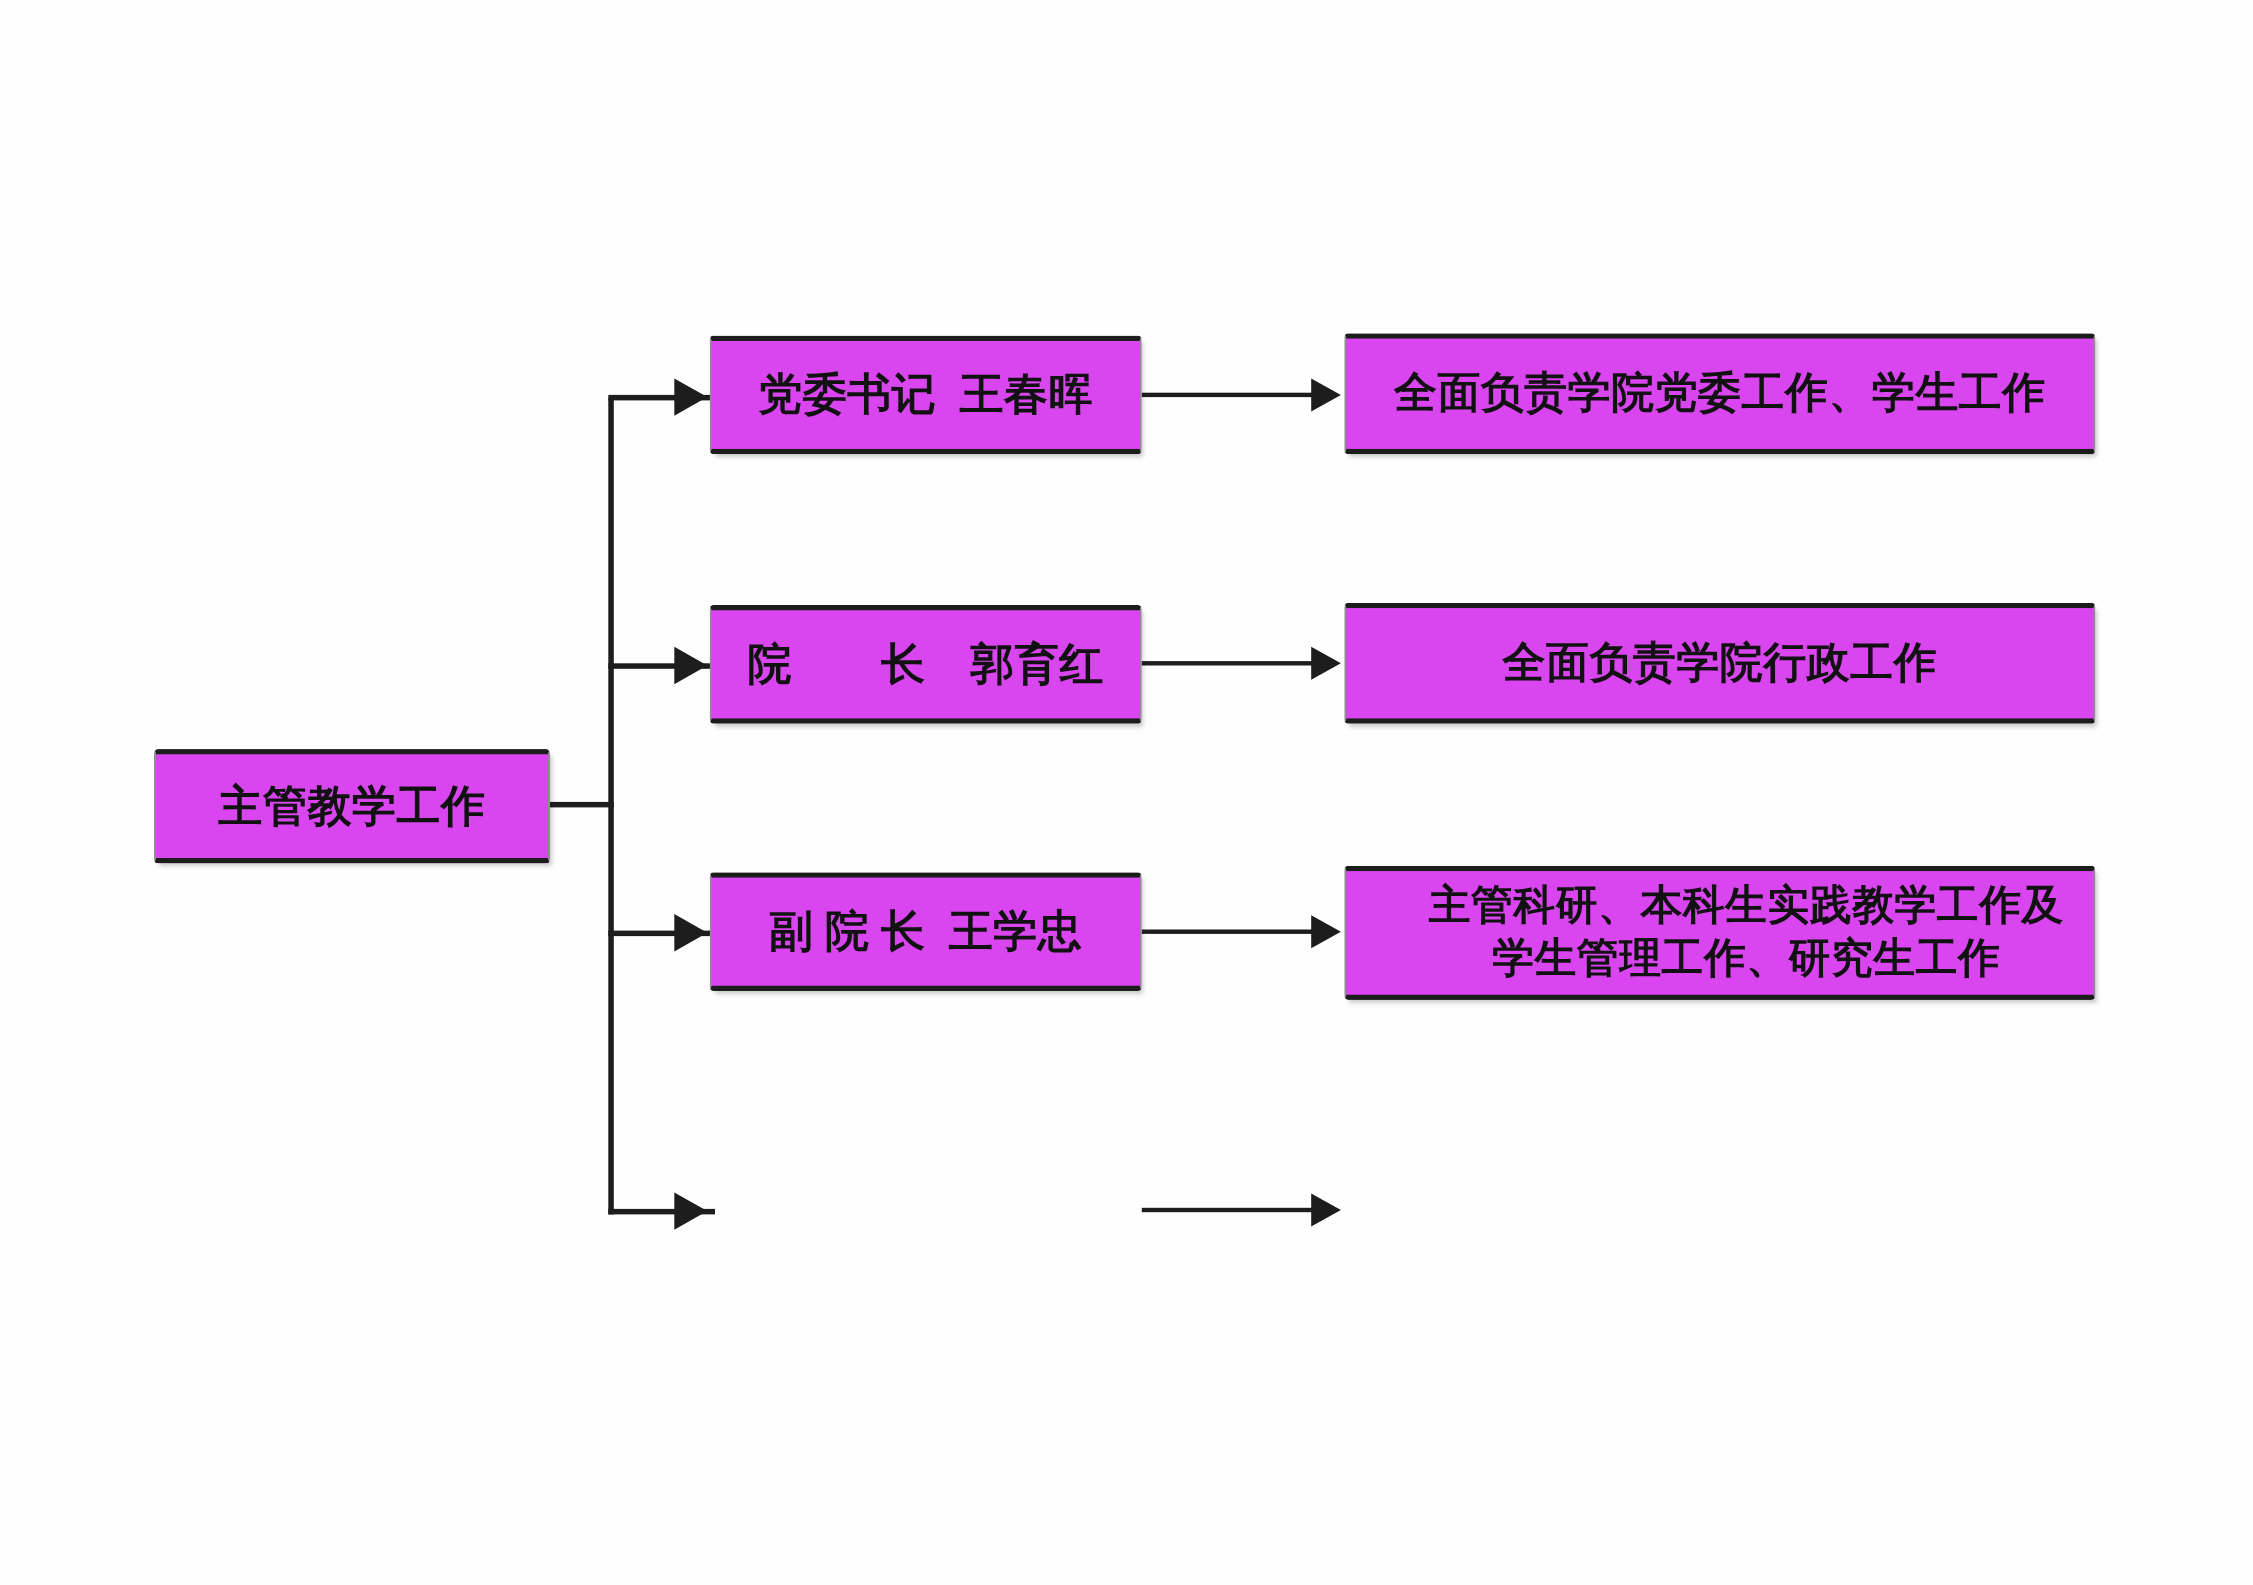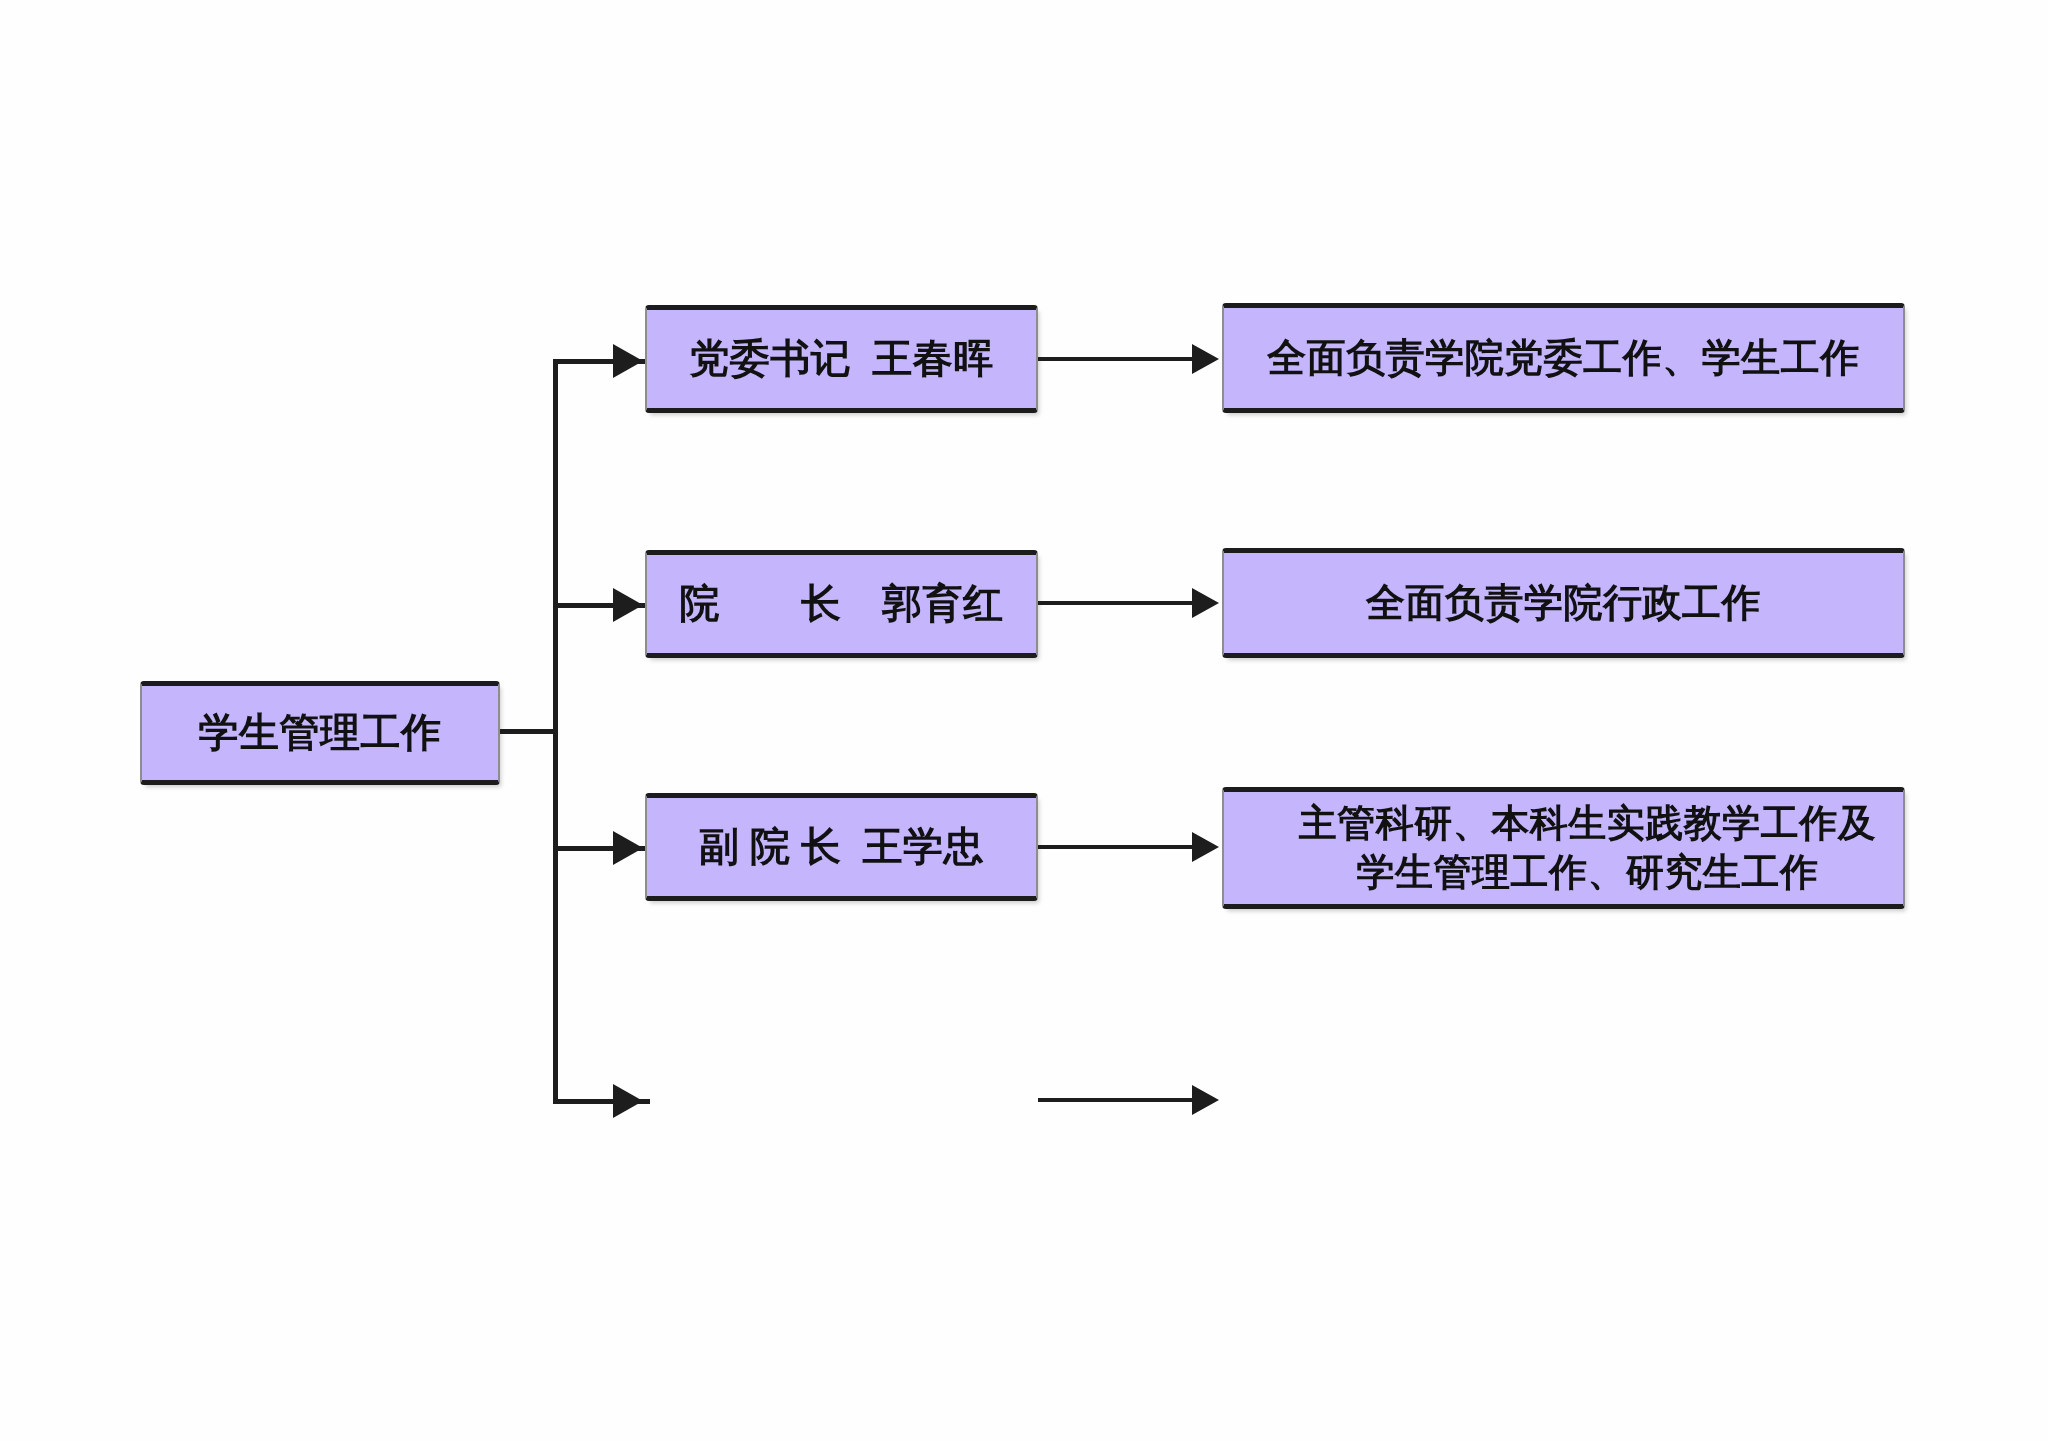--- a/index.html
+++ b/index.html
@@ -13,21 +13,21 @@
     height: 1441px;
     background: #fefefe;
     overflow: hidden;
     font-family: "Liberation Serif", "DejaVu Serif", serif;
   }
 
   
   .node {
     position: absolute;
     box-sizing: border-box;
-    background: #c4b5fd;
+    background: #d946ef;
     border-left: 2px solid #8d8d8d;
     border-right: 2px solid #8d8d8d;
     border-top: 5px solid #1c1c1c;
     border-bottom: 5px solid #1c1c1c;
     border-radius: 4px;
     display: flex;
     align-items: center;
     justify-content: center;
     text-align: center;
     color: #111111;
@@ -69,21 +69,21 @@
     border-bottom: 15px solid transparent;
     border-left: 27px solid #1d1d1d;
   }
 </style>
 </head>
 <body>
 
 <div id="page">
 
   <div class="node root-node" style="left:140px; top:681px; width:360px; height:104px;">
-    <span class="txt">学生管理工作</span>
+    <span class="txt">主管教学工作</span>
   </div>
 
   <div class="hline" style="left:500px; top:729px; width:58px; height:5px;"></div>
 
   <div class="vline" style="left:553px; top:362px; width:5px; height:742px;"></div>
 
   <div class="hline" style="left:553px; top:359px; width:97px; height:5px;"></div>
   <div class="arrow-head" style="left:613px; top:344px;"></div>
 
   <div class="hline" style="left:553px; top:603px; width:97px; height:5px;"></div>

